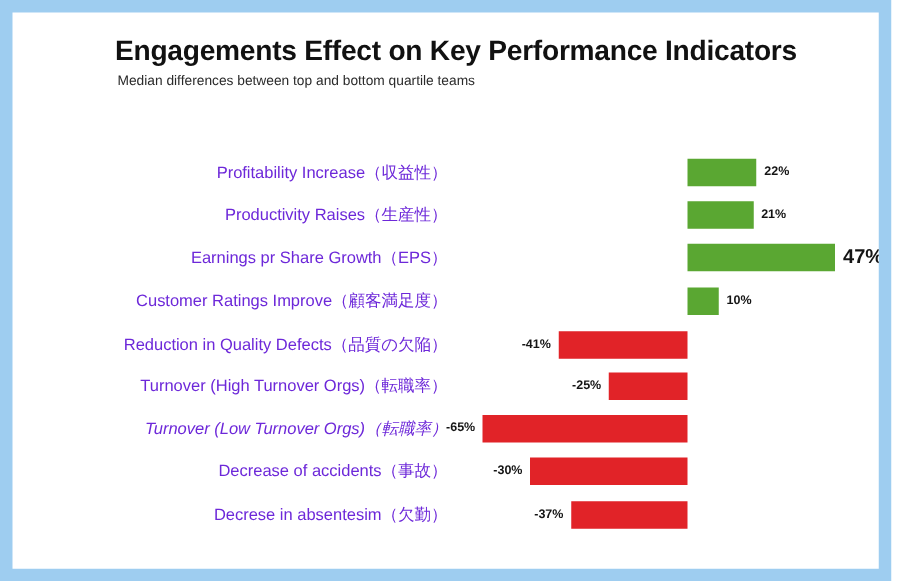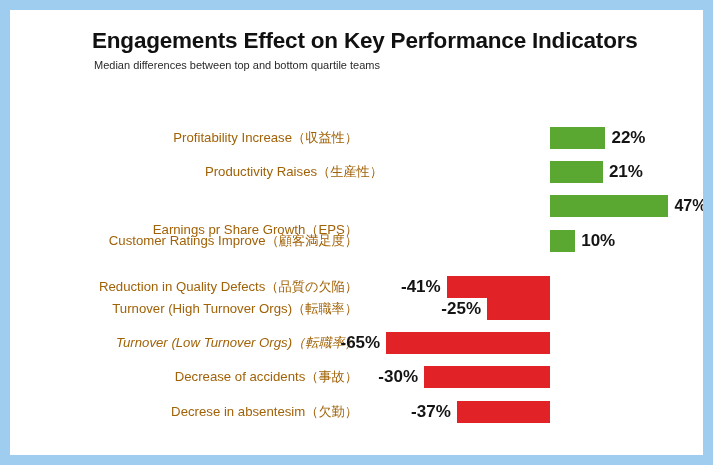--- a/index.html
+++ b/index.html
@@ -70,39 +70,39 @@
 
   .cat-label {
     position: absolute;
     left: 0;
     top: 0;
     width: 348px;
     height: 30px;
     line-height: 30px;
     text-align: right;
     font-size: 13.2px;
-    color: #a16207;
+    color: #6d28d9;
     white-space: nowrap;
     overflow: visible;
   }
 
   .bar {
     position: absolute;
     top: 4px;
     height: 22px;
   }
   .bar.pos { background: #5aa732; }
   .bar.neg { background: #e12328; }
 
   .val {
     position: absolute;
     top: 0;
     height: 30px;
     line-height: 30px;
-    font-size: 17px;
+    font-size: 10px;
     font-weight: bold;
     color: #141414;
     white-space: nowrap;
   }
   .val.pos { text-align: left; }
   .val.neg { text-align: right; }
   .val.big { font-size: 16px; }
 </style>
 </head>
 <body>
@@ -114,35 +114,35 @@
 
     <div id="subtitle">Median differences between top and bottom quartile teams</div>
 
     <div id="plot">
         <div class="row" style="top: 113px;">
           <div class="cat-label" style="width: 348px;">Profitability Increase（収益性）</div>
           <div class="bar pos" style="width: 55.44px; left: 540px;"></div>
           <div class="val pos" style="left: 601.44px;">22%</div>
         </div>
         <div class="row" style="top: 147.2px;">
-          <div class="cat-label" style="width: 348px; margin-left: 25px;">Productivity Raises（生産性）</div>
+          <div class="cat-label" style="width: 348px;">Productivity Raises（生産性）</div>
           <div class="bar pos" style="width: 52.92px; left: 540px;"></div>
           <div class="val pos" style="left: 598.92px;">21%</div>
         </div>
         <div class="row" style="top: 181.4px;">
-          <div class="cat-label" style="width: 348px; margin-top: 24px;">Earnings pr Share Growth（EPS）</div>
+          <div class="cat-label" style="width: 348px;">Earnings pr Share Growth（EPS）</div>
           <div class="bar pos" style="width: 118.44px; left: 540px;"></div>
           <div class="val pos big" style="left: 664.44px;">47%</div>
         </div>
         <div class="row" style="top: 215.6px; padding-left: 13px;">
           <div class="cat-label" style="width: 348px;">Customer Ratings Improve（顧客満足度）</div>
           <div class="bar pos" style="width: 25.2px; left: 540px;"></div>
           <div class="val pos" style="left: 571.2px;">10%</div>
         </div>
-        <div class="row" style="top: 262px;">
+        <div class="row" style="top: 251px;">
           <div class="cat-label" style="width: 348px;">Reduction in Quality Defects（品質の欠陥）</div>
           <div class="bar neg" style="width: 103.32px; left: 436.68px;"></div>
           <div class="val neg" style="left: 360.68px; width: 70px;">-41%</div>
         </div>
         <div class="row" style="top: 284px;">
           <div class="cat-label" style="width: 348px;">Turnover (High Turnover Orgs)（転職率）</div>
           <div class="bar neg" style="width: 63px; left: 477px;"></div>
           <div class="val neg" style="left: 401px; width: 70px;">-25%</div>
         </div>
         <div class="row" style="top: 318.2px;">

